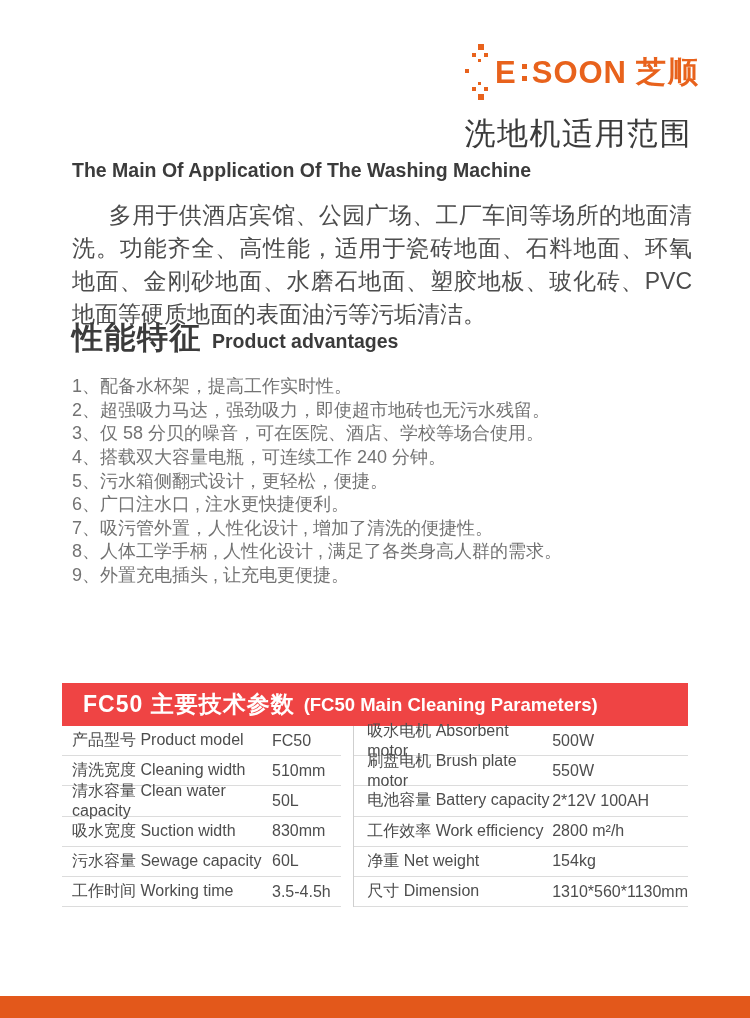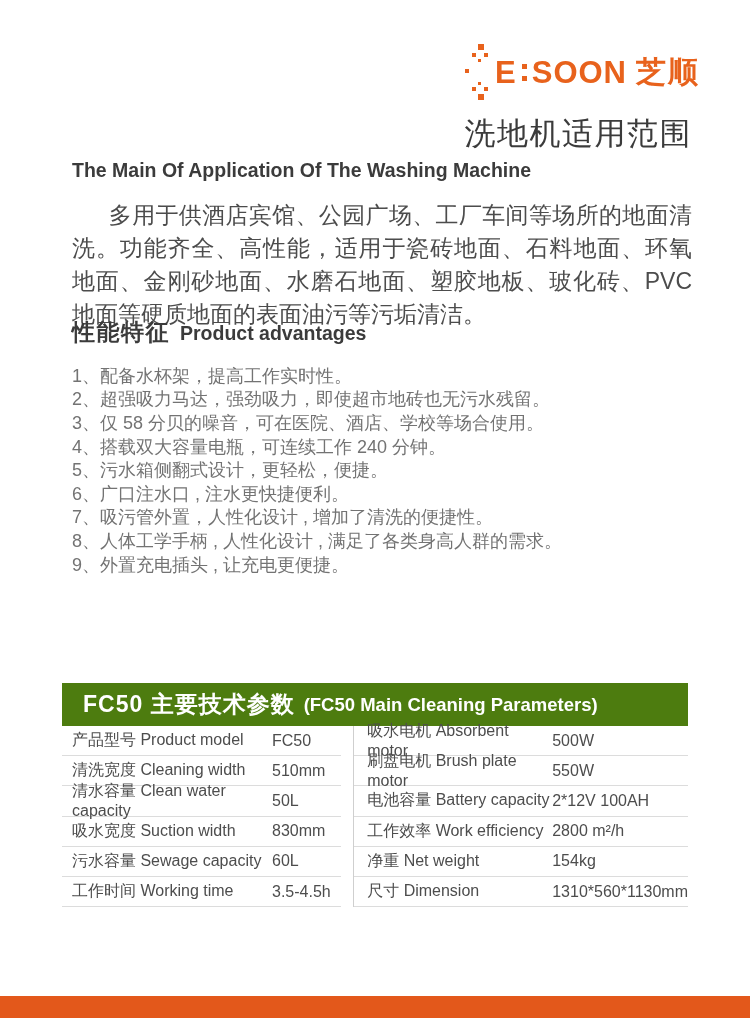--- a/index.html
+++ b/index.html
@@ -20,28 +20,28 @@
   
   .sec-app { position:absolute; left:72px; top:114px; width:620px; color:#3b3b3b; }
   .title-cn { font-size:31px; font-weight:normal; letter-spacing:1.5px; line-height:1.3;text-align:right; }
   .title-en { font-size:19.5px; font-weight:bold; margin-top:5px; }
   .app-text { margin-top:17px; font-size:23px; line-height:33px; color:#4c4c4c;
               text-align:justify; text-indent:1.6em; }
 
   
   .sec-feat { position:absolute; left:72px; top:318px; width:590px; }
   .feat-head { display:flex; align-items:baseline; color:#3b3b3b; }
-  .feat-title-cn { font-size:23px; font-weight:bold; letter-spacing:1.5px; line-height:1.3; }
+  .feat-title-cn { font-size:31px; font-weight:bold; letter-spacing:1.5px; line-height:1.3; }
   .feat-title-en { font-size:19.5px; font-weight:bold; margin-left:10px; }
   .feat-list { list-style:none; margin:17px 0 0; padding:0;
                font-size:18px; line-height:23.6px; color:#737373; }
 
   
   .sec-spec { position:absolute; left:62px; top:683px; width:626px; }
-  .spec-banner { box-sizing:border-box; height:43px; background:#4d7c0f; color:#ffffff;
+  .spec-banner { box-sizing:border-box; height:43px; background:#ef4444; color:#ffffff;
                  display:flex; align-items:center; padding-left:21px; }
   .banner-cn { font-size:23px; font-weight:bold; letter-spacing:1px; }
   .banner-en { font-size:18.5px; font-weight:bold; margin-left:9px; }
 
   .spec-table { display:flex;gap:12px; }
   .spec-col-left  { width:287px; }
   .spec-col-right { width:338px; border-left:1px solid #cfcfcf; }
   .spec-row { display:flex; align-items:center; height:29.2px;
               border-bottom:1px solid #dcdcdc; font-size:16px; color:#4d4d4d; }
   .spec-col-left  .spec-row { padding-left:10px; }

